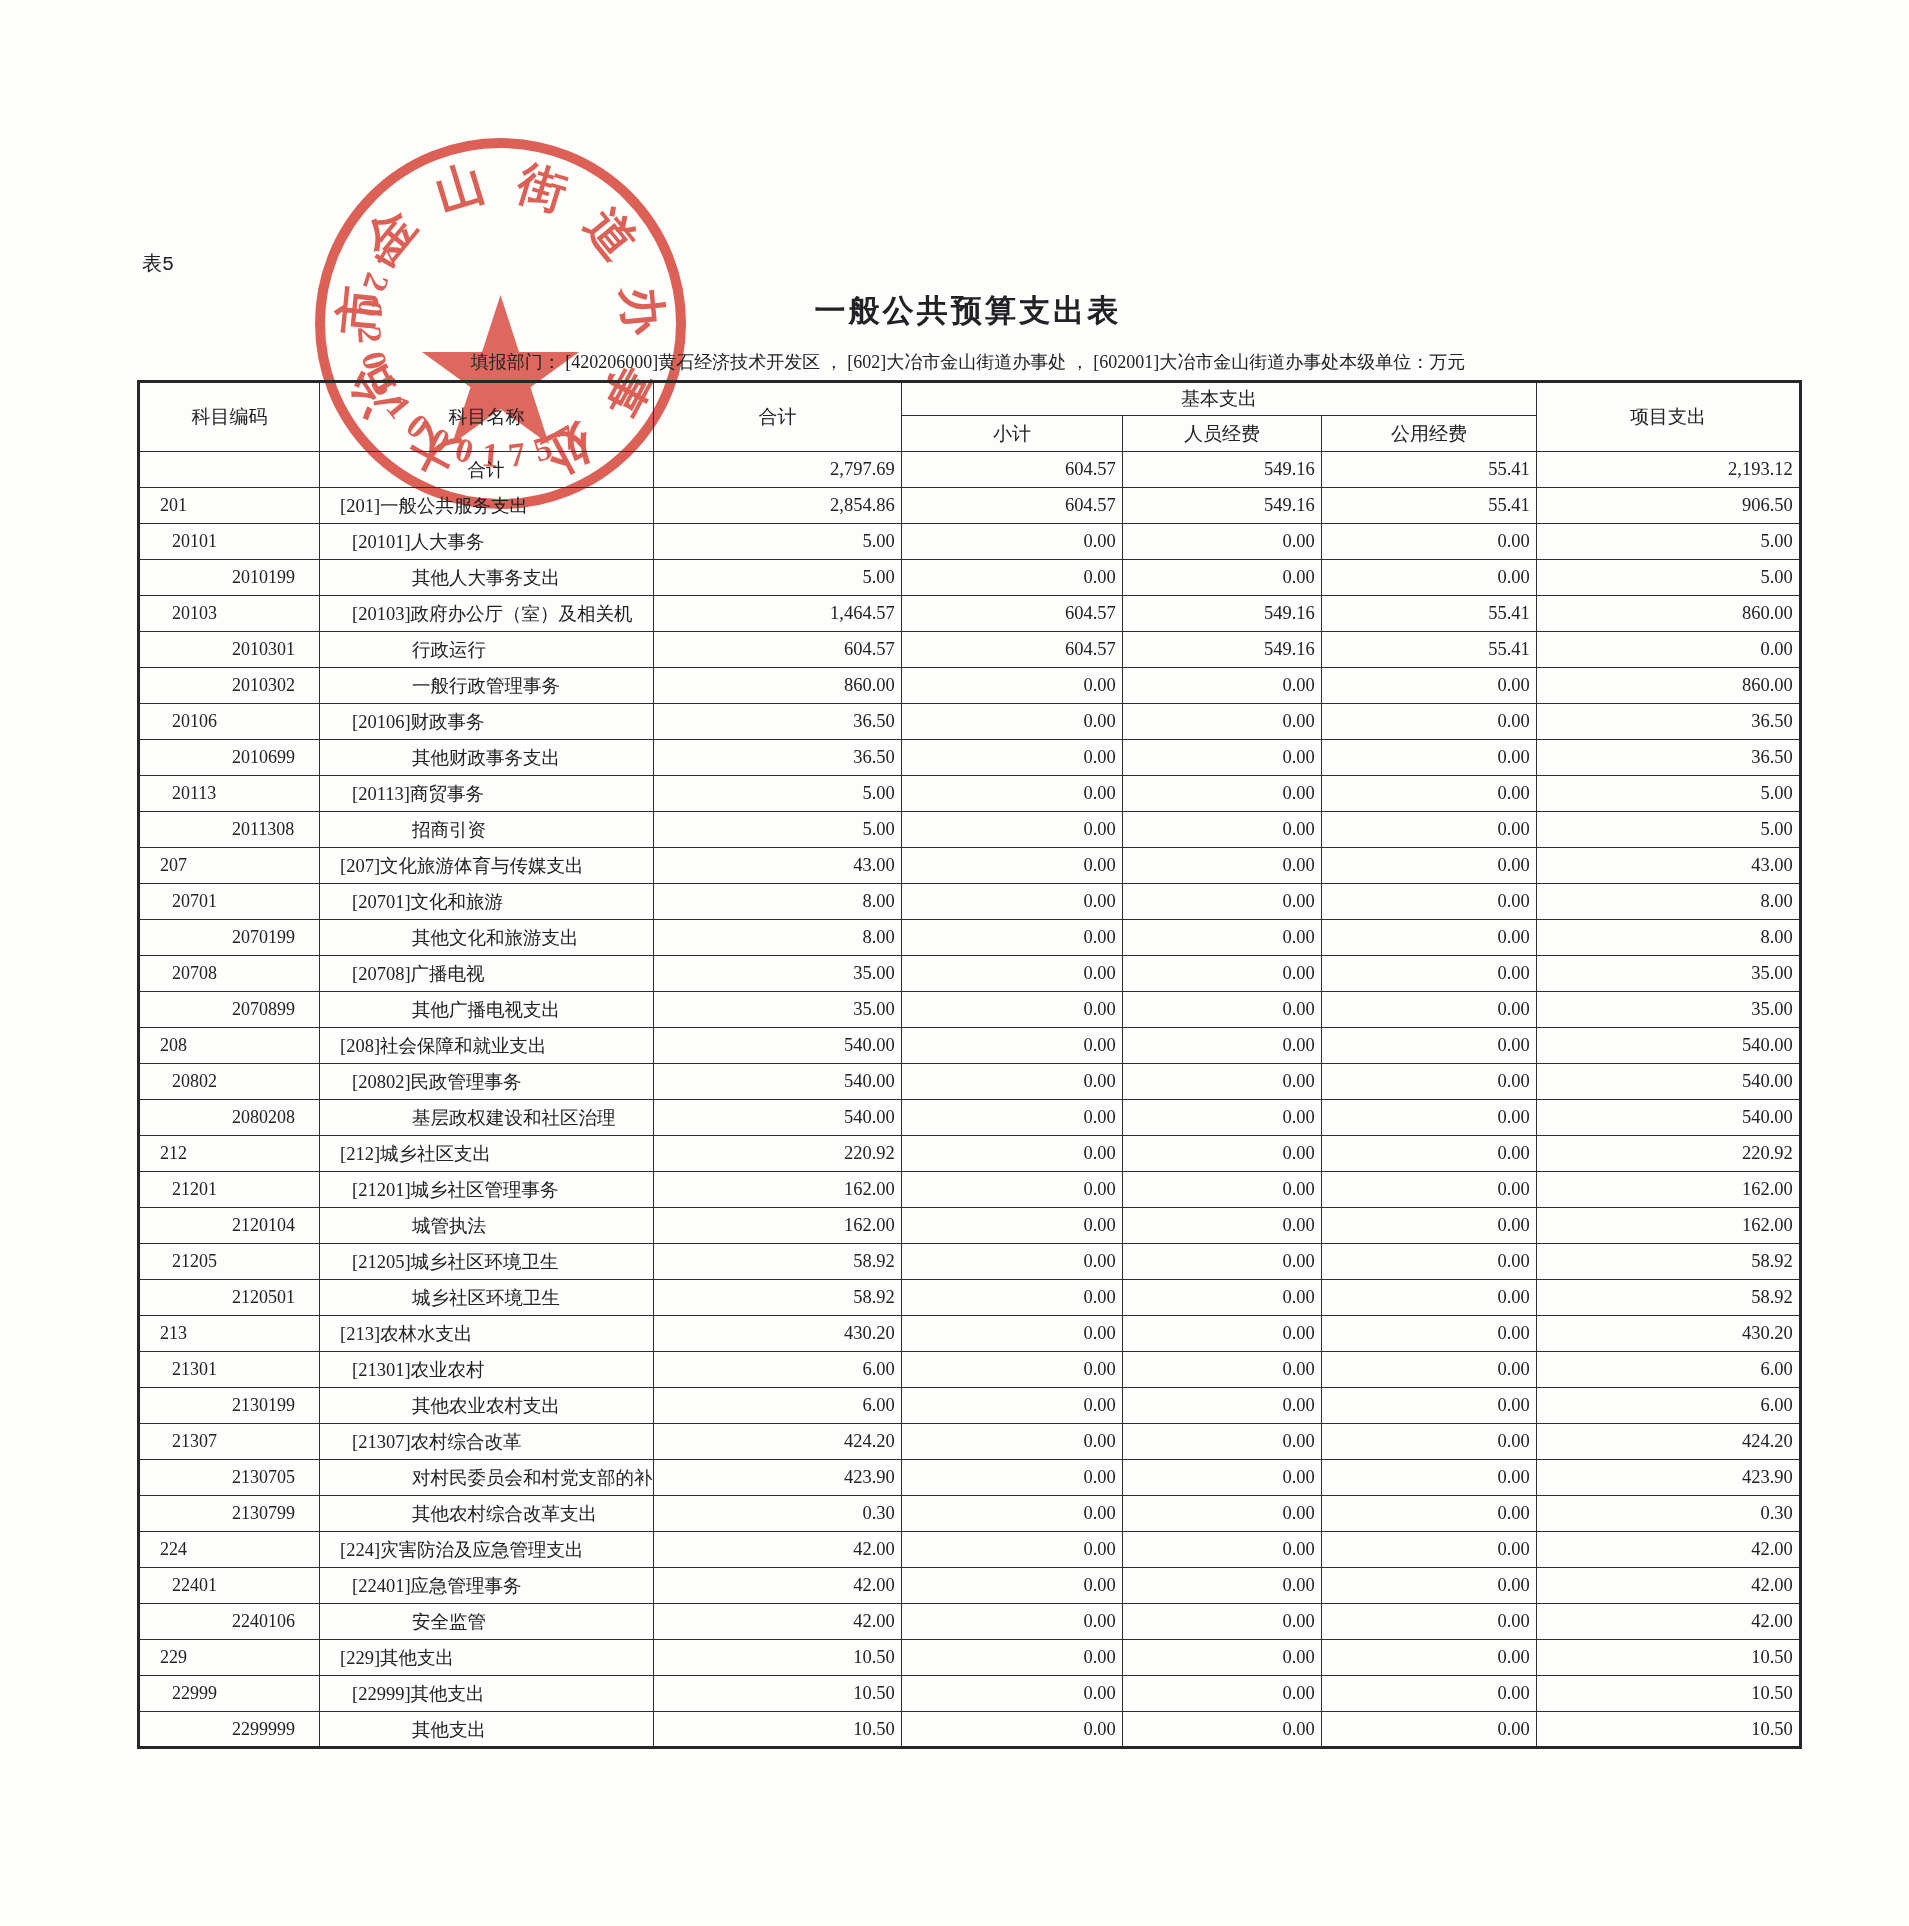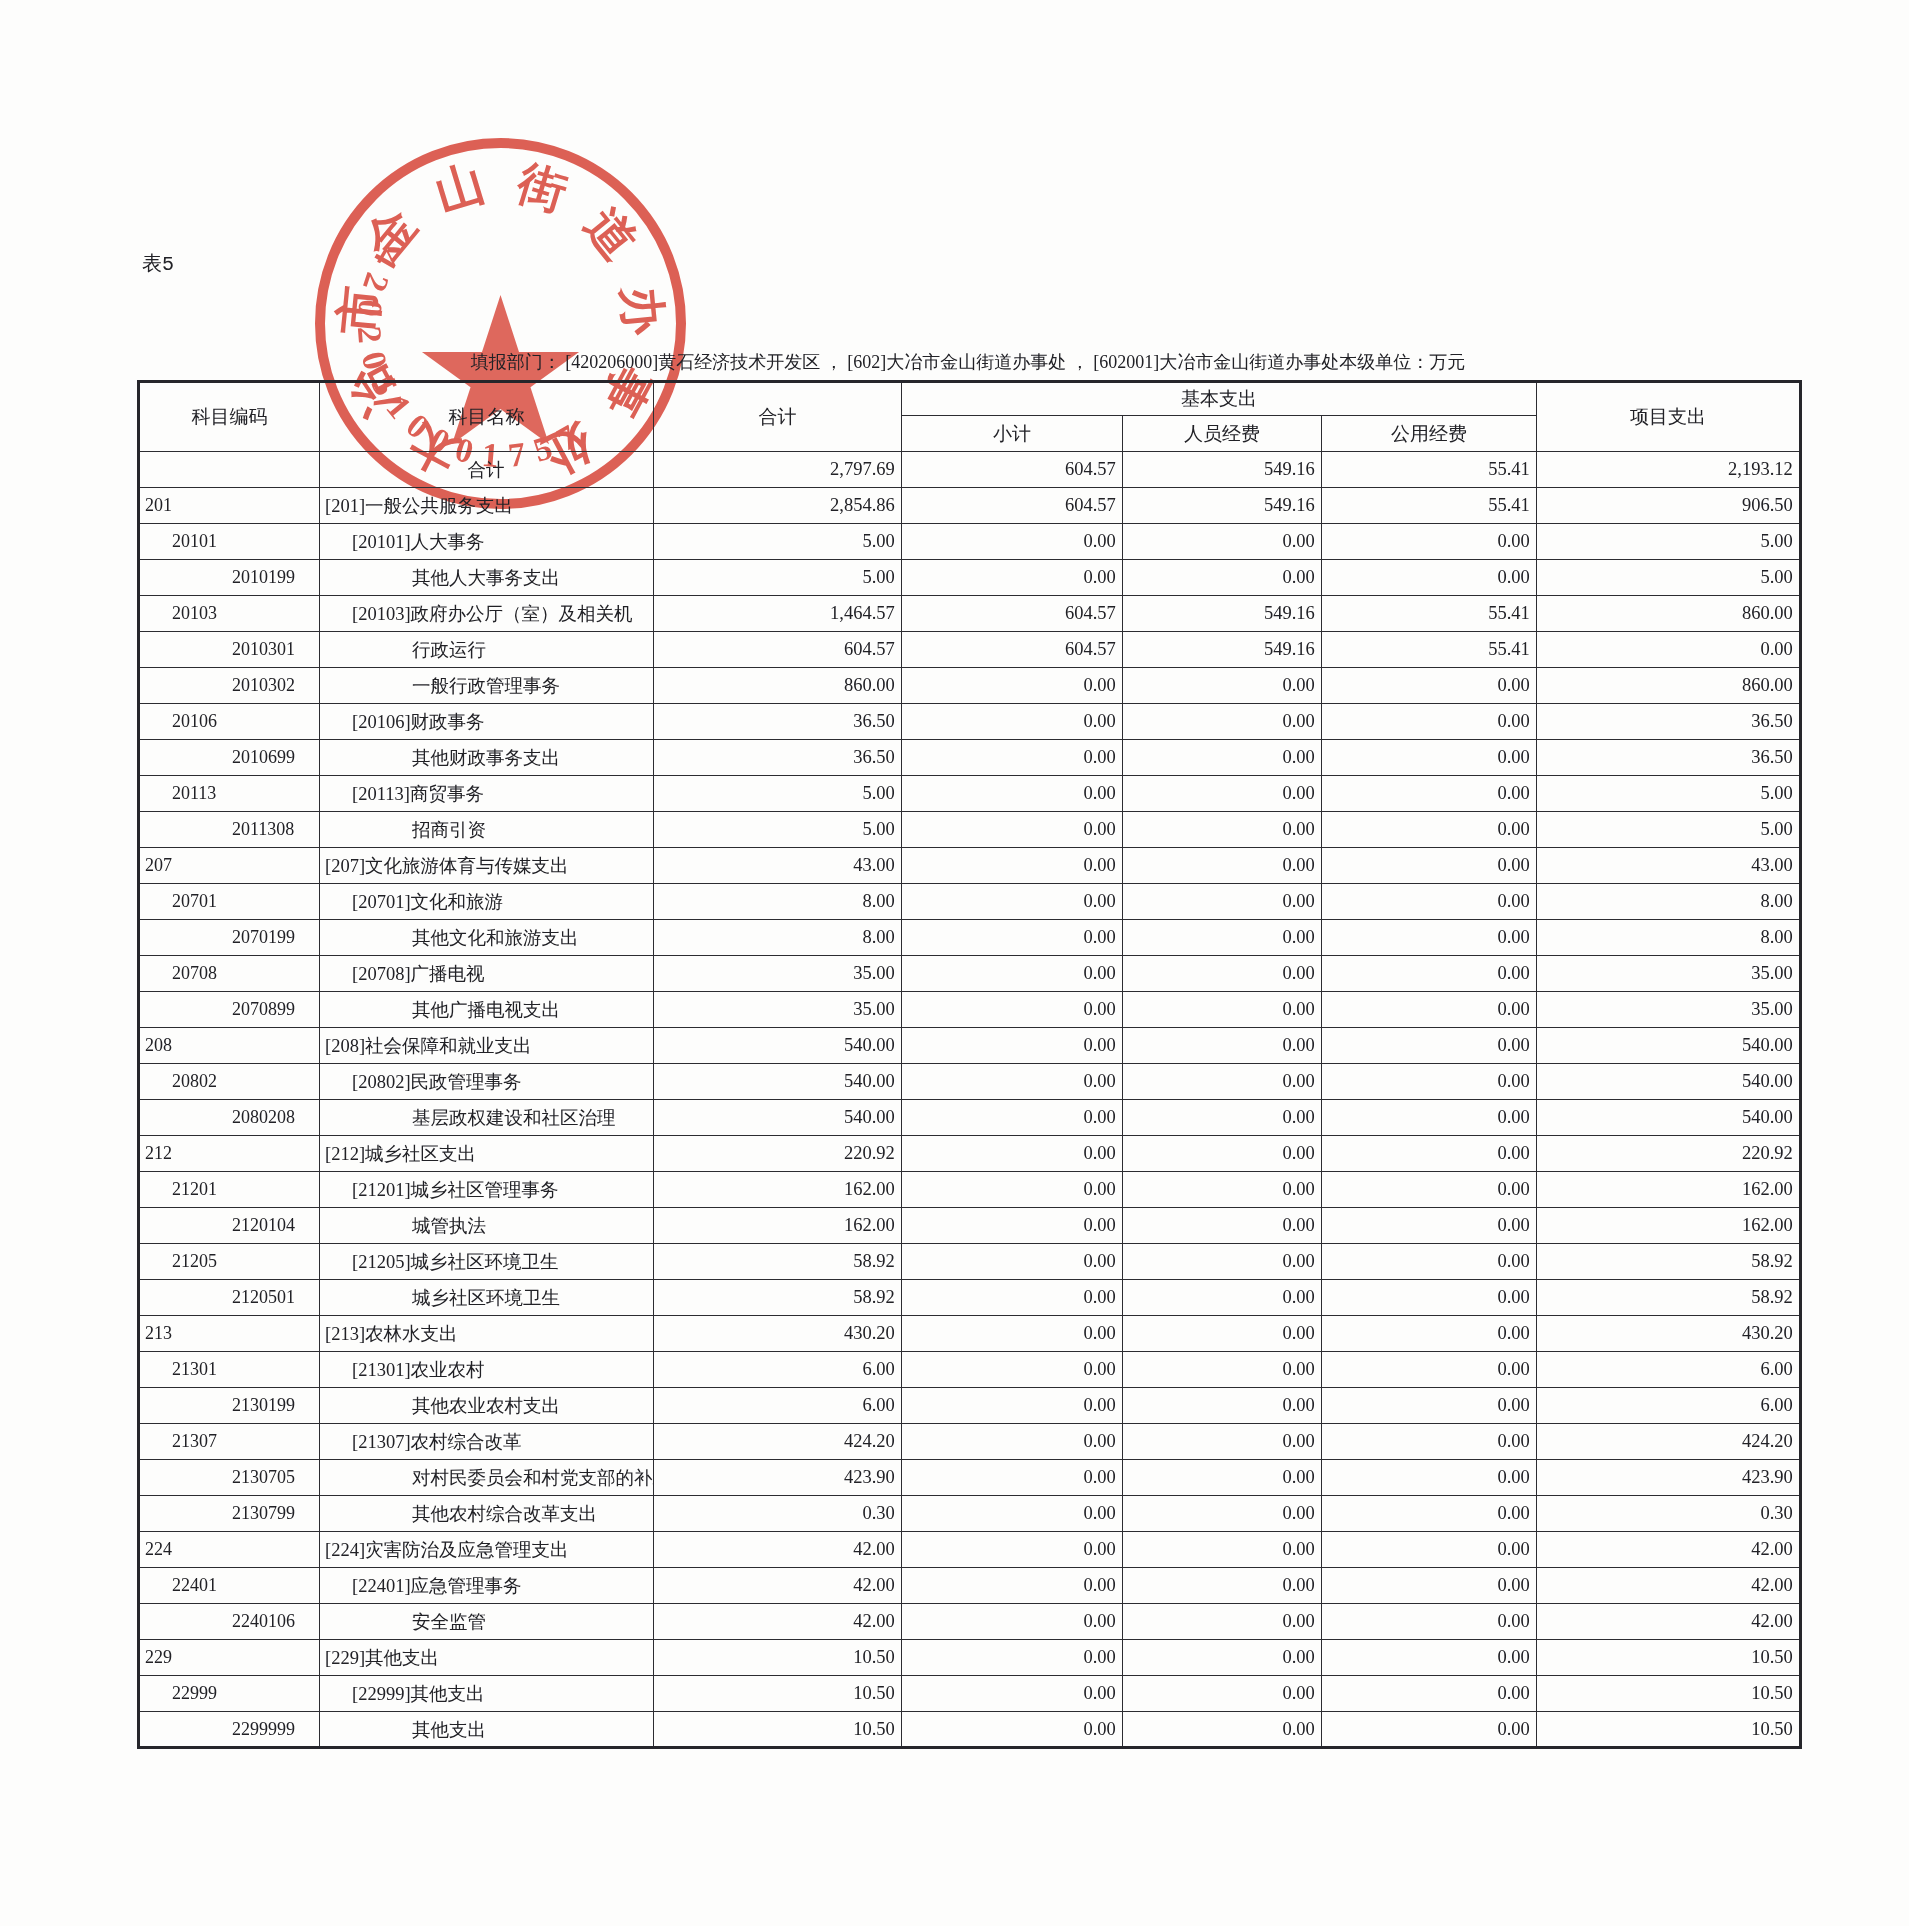--- a/index.html
+++ b/index.html
@@ -21,21 +21,21 @@
   }
   .budget th,.budget td{border:1.5px solid #2c2c31;overflow:hidden;}
   .budget{border:3.5px solid #26262b;}
   .budget thead tr.h1{height:34px;}
   .budget thead tr.h2{height:36px;}
   .budget tbody tr{height:36px;}
   .budget th{font-weight:500;font-size:19px;text-align:center;white-space:nowrap;}
   td.code{font-size:18px;white-space:nowrap;}
   td.name{font-size:18.5px;white-space:nowrap;}
   td.num{font-size:18.5px;text-align:right;padding-right:6.2px;white-space:nowrap;}
-  .lvl0{padding-left:5px;}
+  .lvl0{padding-left:20px;}
   .lvl1{padding-left:32px;}
   .lvl2{padding-left:92px;}
   td.center{text-align:center;padding-left:0;}
 
   
   .stamp{position:absolute;left:315px;top:138px;width:371px;height:371px;
     mix-blend-mode:multiply;opacity:.92;pointer-events:none;}
   .stamp-ring{position:absolute;left:0;top:0;width:371px;height:371px;
     box-sizing:border-box;border:10.4px solid #dc5347;border-radius:50%;}
   .ring-ch{position:absolute;left:50%;top:50%;font-size:48px;font-weight:600;
@@ -79,20 +79,21 @@
         <span class="num-ch" style="transform: translate(-50%, -50%) rotate(184.615deg) translateY(-132px) rotate(180deg);">1</span>
         <span class="num-ch" style="transform: translate(-50%, -50%) rotate(173.077deg) translateY(-132px) rotate(180deg);">7</span>
         <span class="num-ch" style="transform: translate(-50%, -50%) rotate(161.538deg) translateY(-132px) rotate(180deg);">5</span>
         <span class="num-ch" style="transform: translate(-50%, -50%) rotate(150deg) translateY(-132px) rotate(180deg);">7</span>
       </div>
     <svg class="stamp-star" width="169" height="169" viewBox="0 0 440 440">
       <polygon fill="#dc5347" fill-opacity="0.95" points="220,5 268.2,153.7 424.5,153.6 298,245.3 346.4,393.9 220,302 93.6,393.9 142,245.3 15.5,153.6 171.8,153.7"></polygon>
     </svg>
   </div>
 
+  <div class="page-title">一般公共预算支出表</div>
 
   <div class="meta">
     <span class="dept-line">填报部门： [420206000]黄石经济技术开发区 ， [602]大冶市金山街道办事处 ， [602001]大冶市金山街道办事处本级</span>
     <span class="unit-label">单位：万元</span>
   </div>
 
   <table class="budget">
     <colgroup>
       <col style="width:181px">
         <col style="width:334px">

